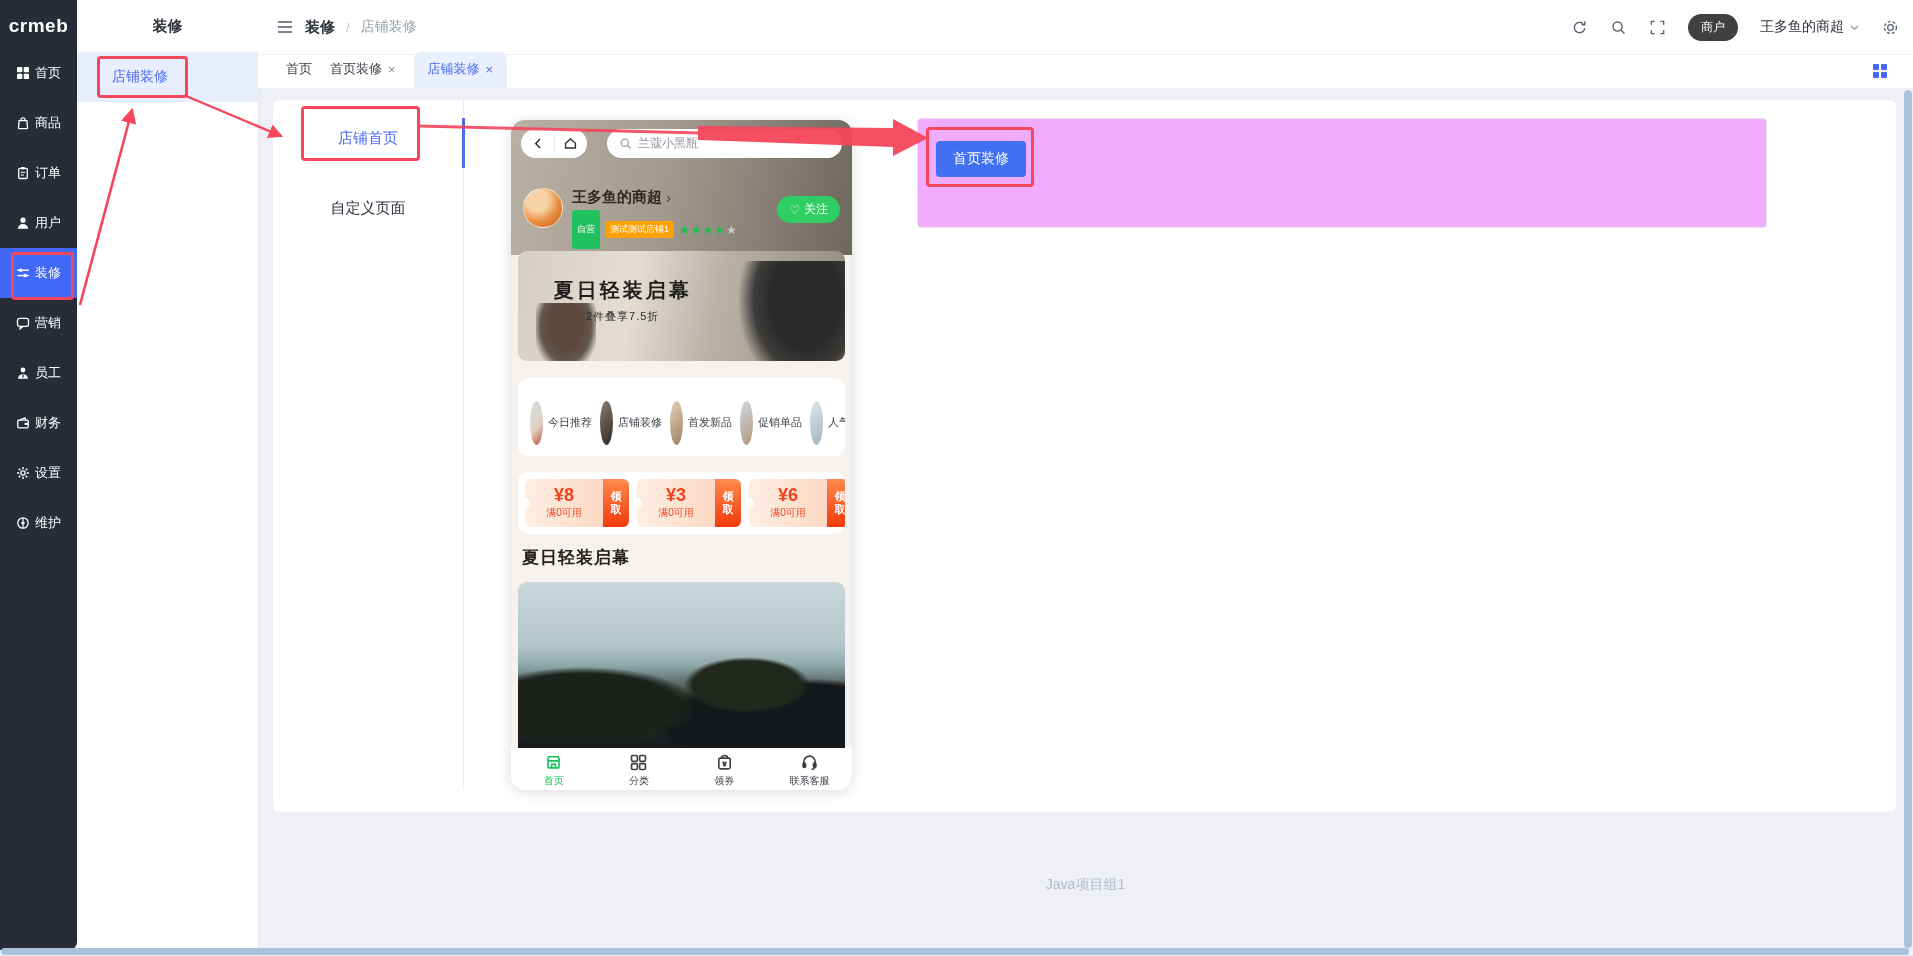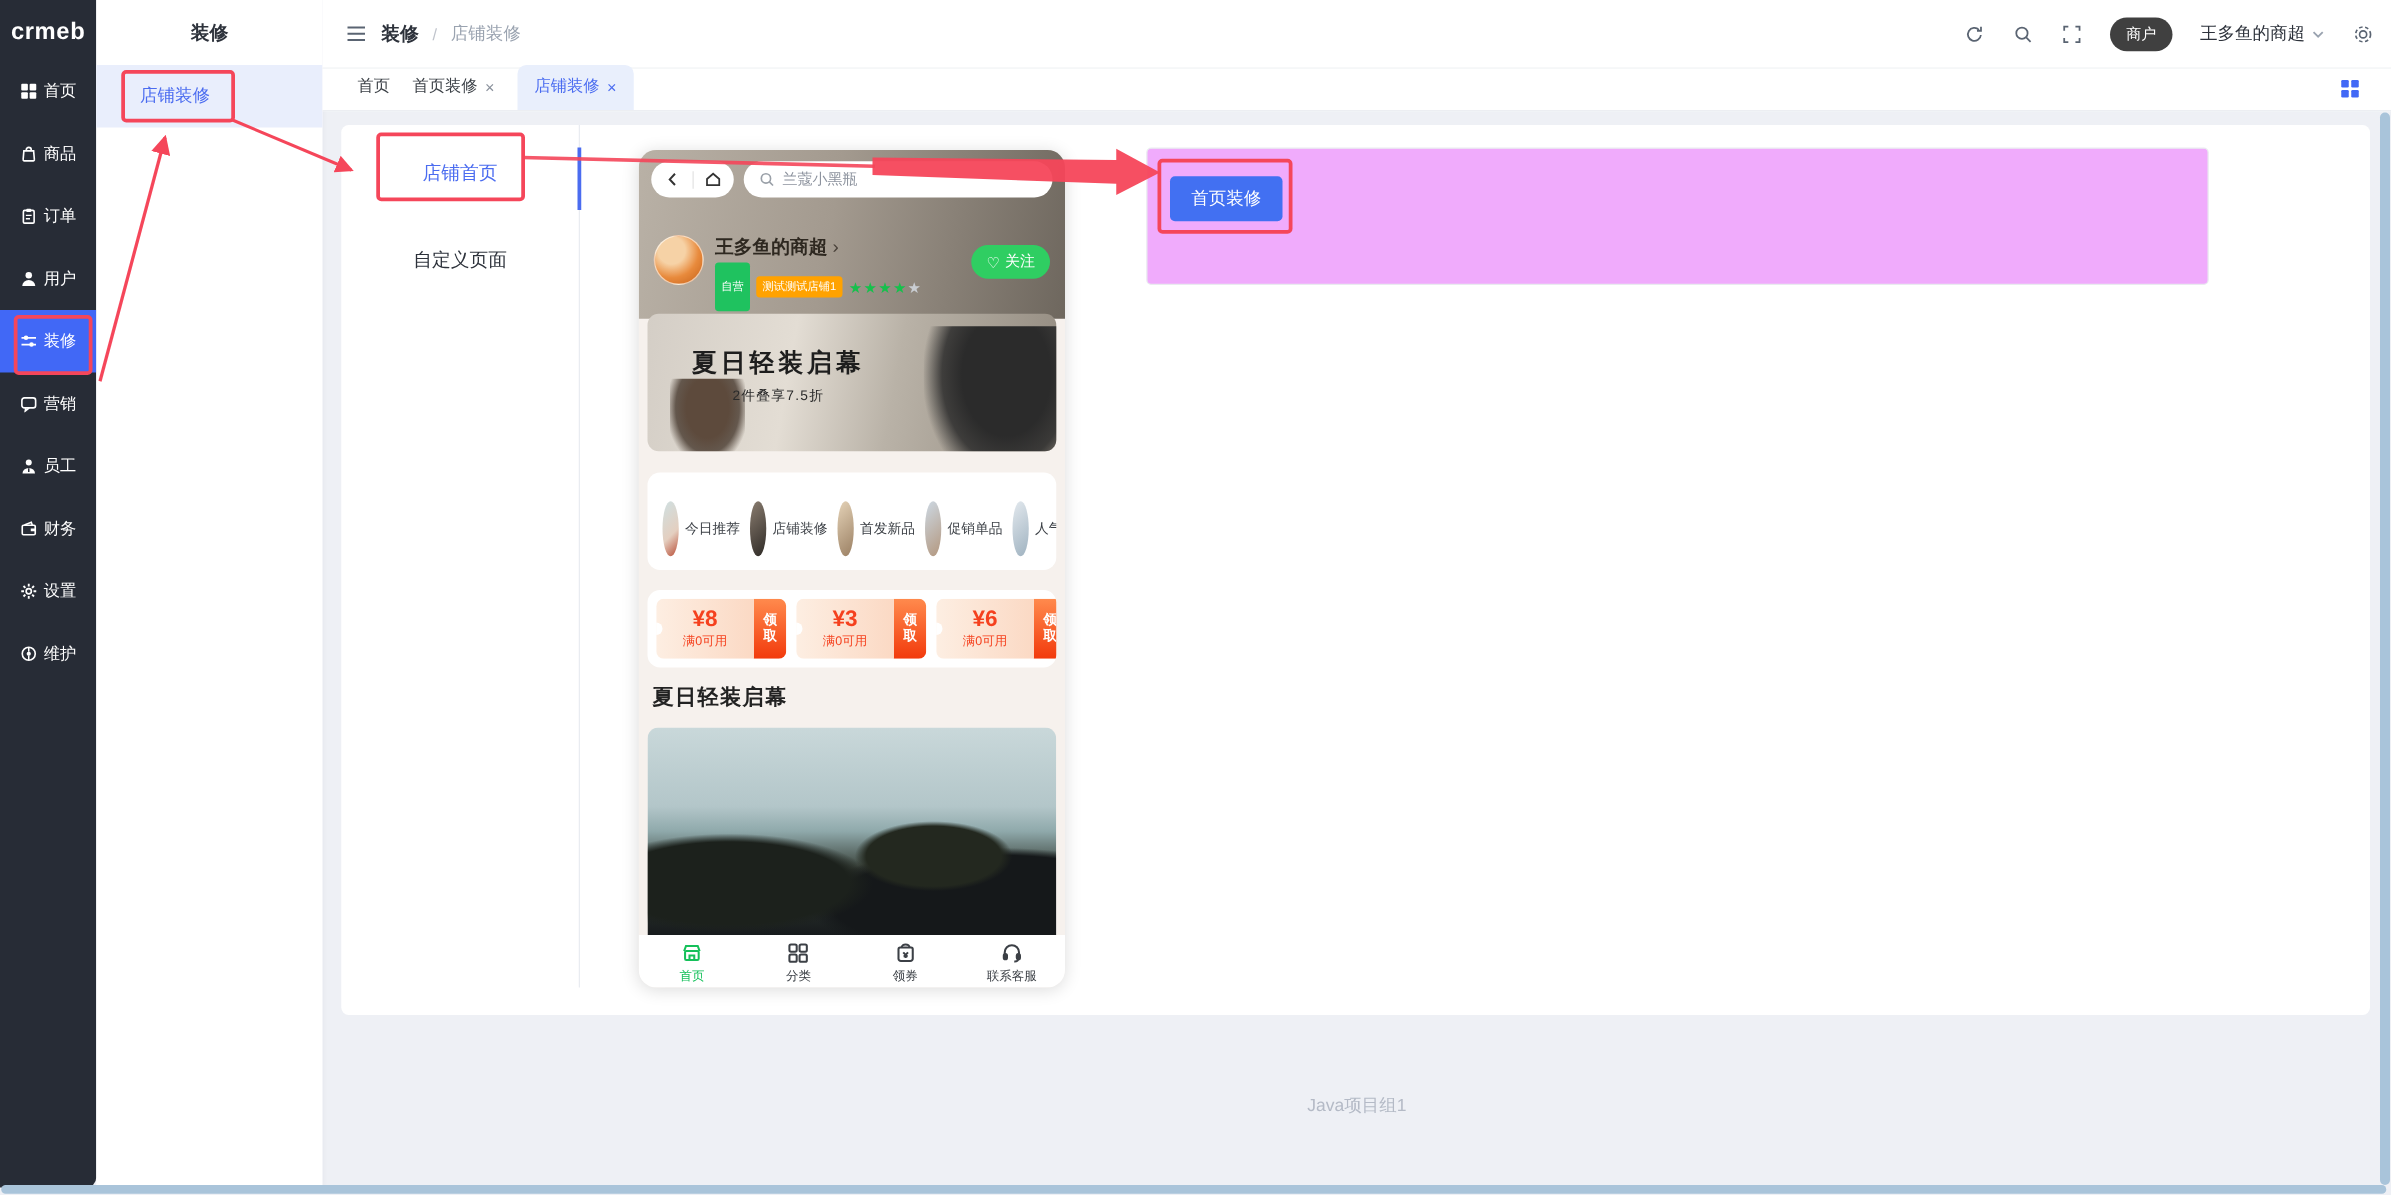--- a/index.html
+++ b/index.html
@@ -49,21 +49,21 @@
   .panel-item{position:absolute;left:0;width:190px;height:44px;display:flex;align-items:center;justify-content:center;font-size:15px;color:#2d323b;cursor:pointer;}
   .panel-item.p1{top:16px;color:#4b6cf0;}
   .panel-item.p2{top:86px;}
   .v-divider{position:absolute;left:190px;top:0;width:1px;height:690px;background:#e9ecf1;}
   .v-indicator{position:absolute;left:189px;top:18px;width:3px;height:50px;background:#4b6cf0;}
   .action-panel{position:absolute;left:644px;top:18px;width:848px;height:108px;border:1px solid #e9ebef;border-radius:4px;background:#f0abfc;}
   .btn-primary{position:absolute;left:18px;top:22px;background:#4270f2;color:#fff;font-size:14px;padding:9px 17px;border:none;border-radius:4px;cursor:pointer;}
   
   .phone{position:absolute;left:238px;top:20px;width:341px;height:670px;border-radius:14px;overflow:hidden;background:#f6f1ed;box-shadow:0 2px 14px rgba(0,0,0,.14);}
   .ph-head{position:absolute;left:0;top:0;width:100%;height:135px;background:linear-gradient(100deg,#b9b1a6 0%,#a39a8f 45%,#6e675e 100%);}
-  .ph-nav{position:absolute;left:10px;top:9px;right:10px;height:29px;display:flex;gap:8px;}
+  .ph-nav{position:absolute;left:10px;top:9px;right:10px;height:29px;display:flex;gap:20px;}
   .ph-pill{background:#fff;border-radius:999px;height:29px;display:flex;align-items:center;justify-content:center;gap:8px;width:66px;}
   .ph-pill svg{width:15px;height:15px;}
   .ph-pill .sep{width:1px;height:14px;background:#e3e3e3;}
   .ph-search{flex:1;background:#fff;border-radius:999px;height:29px;display:flex;align-items:center;gap:6px;padding-left:12px;font-size:12px;color:#8d939e;}
   .ph-store{position:absolute;left:12px;top:66px;right:10px;height:48px;}
   .ph-avatar{position:absolute;left:0;top:2px;width:38px;height:38px;border-radius:50%;background:radial-gradient(circle at 35% 30%,#f6d2a6 0 30%,#e88a3c 60%,#c45f18 100%);border:1px solid rgba(255,255,255,.6);}
   .ph-store-name{position:absolute;left:49px;top:2px;font-size:15px;font-weight:bold;color:#2e2820;display:flex;gap:4px;align-items:center;}
   .ph-badges{position:absolute;left:49px;top:24px;display:flex;align-items:center;gap:5px;}
   .badge-self{background:#1fc25f;color:#fff;font-size:9px;padding:13px 5px;border-radius:3px;}
   .badge-test{background:#ffa200;color:#fff;font-size:9px;padding:2px 5px;border-radius:3px;}

